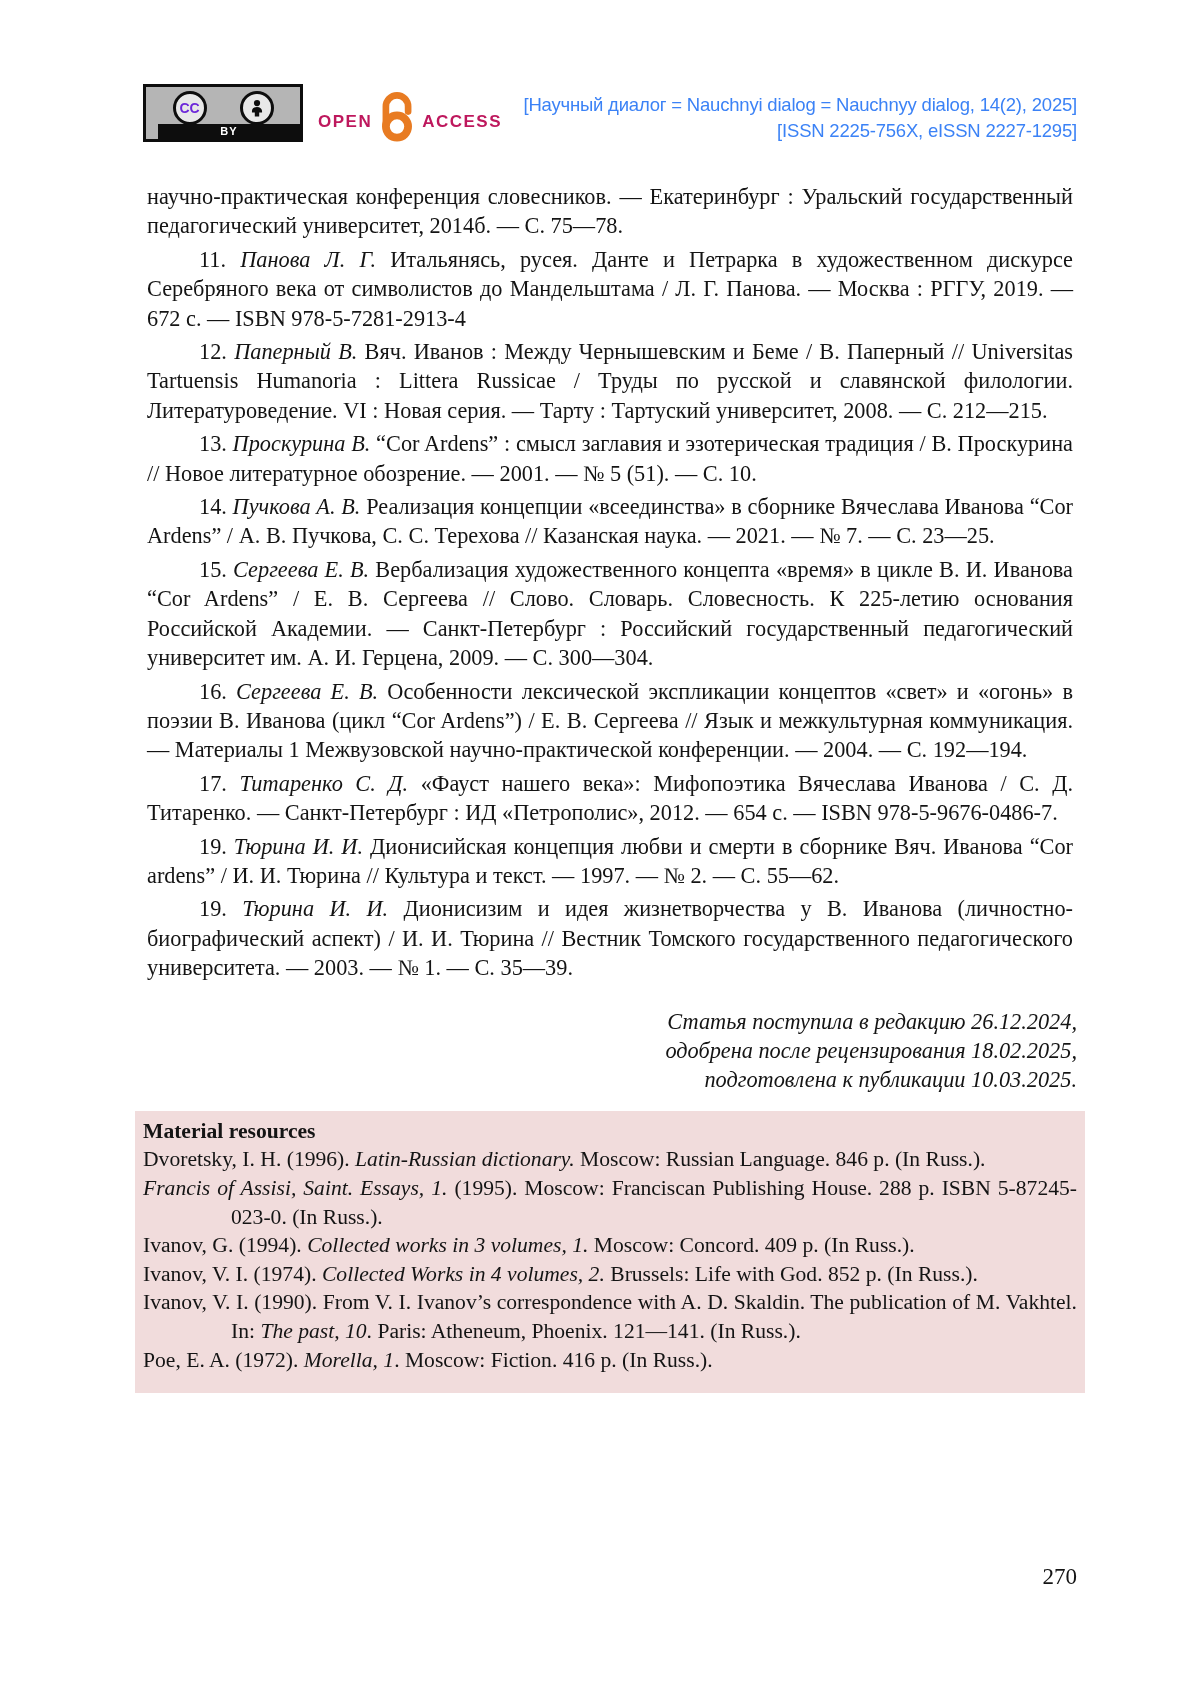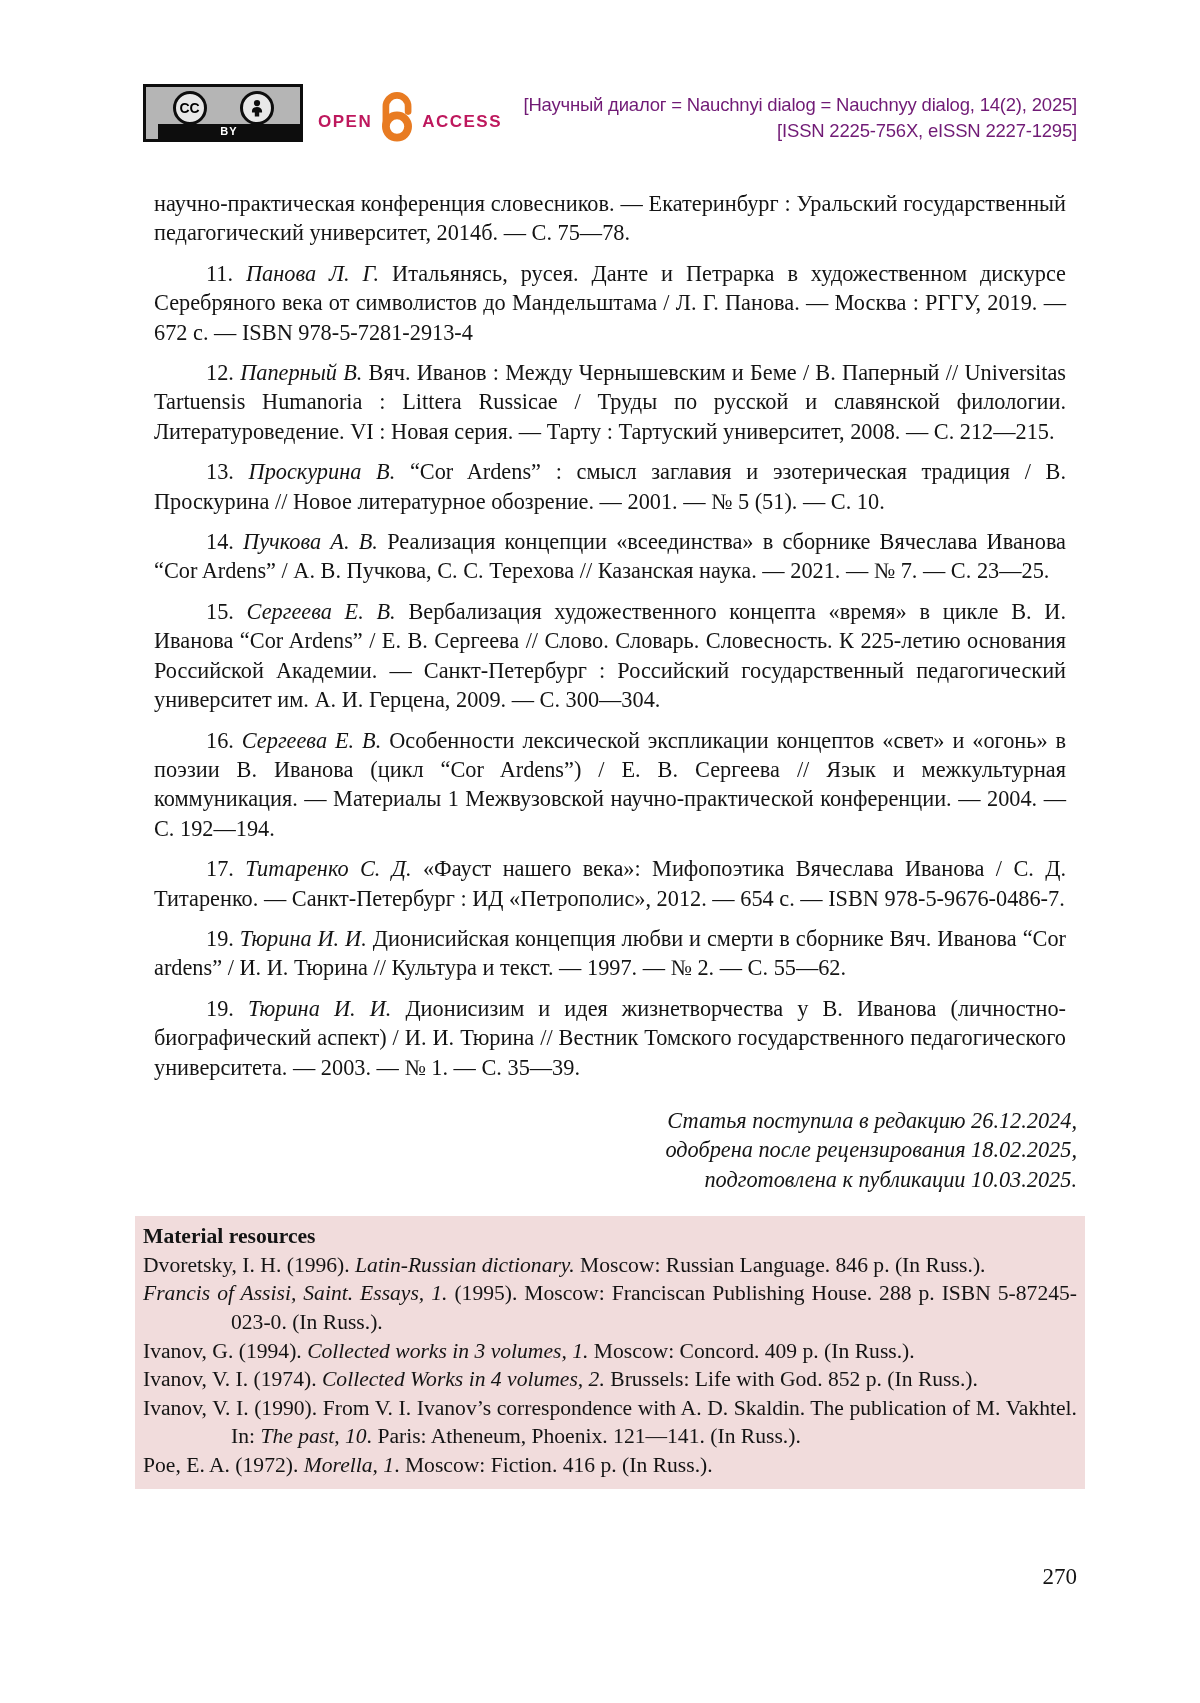--- a/index.html
+++ b/index.html
@@ -25,21 +25,21 @@
     width:160px;height:58px;
     background:var(--badge-gray);
     border:3px solid #0d0d0d;
     display:flex;align-items:flex-start;justify-content:space-around;
     padding:4px 10px 0 10px;
   }
   .cc-circle{
     width:34px;height:34px;border-radius:50%;
     border:3px solid #0d0d0d;background:#e8e8e8;
     display:flex;align-items:center;justify-content:center;
-    font-family:"Liberation Sans", sans-serif;font-weight:bold;font-size:14px;color:#000000;
+    font-family:"Liberation Sans", sans-serif;font-weight:bold;font-size:14px;color:#6d28d9;
   }
   .cc-strip{
     position:absolute;left:12px;right:0;bottom:0;height:15px;
     background:#0d0d0d;color:#ffffff;text-align:center;
     font-family:"Liberation Sans", sans-serif;font-weight:bold;font-size:11px;line-height:15px;
     letter-spacing:1px;
   }
   .oa-logo{
     position:absolute;left:318px;top:88px;height:56px;
     display:flex;align-items:center;gap:5px;
@@ -47,45 +47,45 @@
   .oa-word{
     font-family:"Liberation Sans", sans-serif;font-weight:bold;
     font-size:17px;letter-spacing:1.5px;color:#be185d;
     transform:translateY(6px);
   }
   .oa-lock{width:40px;height:54px;}
   .journal-info{
     position:absolute;right:123px;top:92px;
     text-align:right;
     font-family:"Liberation Sans", sans-serif;
-    font-size:18.5px;line-height:26px;color:#701a75;
+    font-size:18.5px;line-height:26px;color:#3b82f6;
     letter-spacing:-0.2px;
   }
 
   
   main{
     position:absolute;left:143px;top:178px;width:934px;
     font-size:22.3px;line-height:29.4px;
     text-align:justify;
   }
-  p.ref{margin:11px;text-indent:52px;}
+  p.ref{margin:4px;text-indent:52px;}
   p.ref.noindent{text-indent:0;}
   .it{font-style:italic;}
 
   .submission{
     margin-top:24px;
     text-align:right;
     font-style:italic;
     line-height:29.4px;
   }
 
   .material{
-    margin:22px -8px 0 -8px;
+    margin:16px -8px 0 -8px;
     background:var(--highlight-pink);
-    padding:6px 8px 9px 8px;
+    padding:6px 8px 19px 8px;
     font-size:21.6px;line-height:28.6px;
   }
   .material h2{
     margin:0;font-size:21.6px;line-height:28.6px;font-weight:bold;
     text-align:left;
   }
   p.mr{
     margin:0;
     padding-left:88px;text-indent:-88px;
     text-align:justify;

